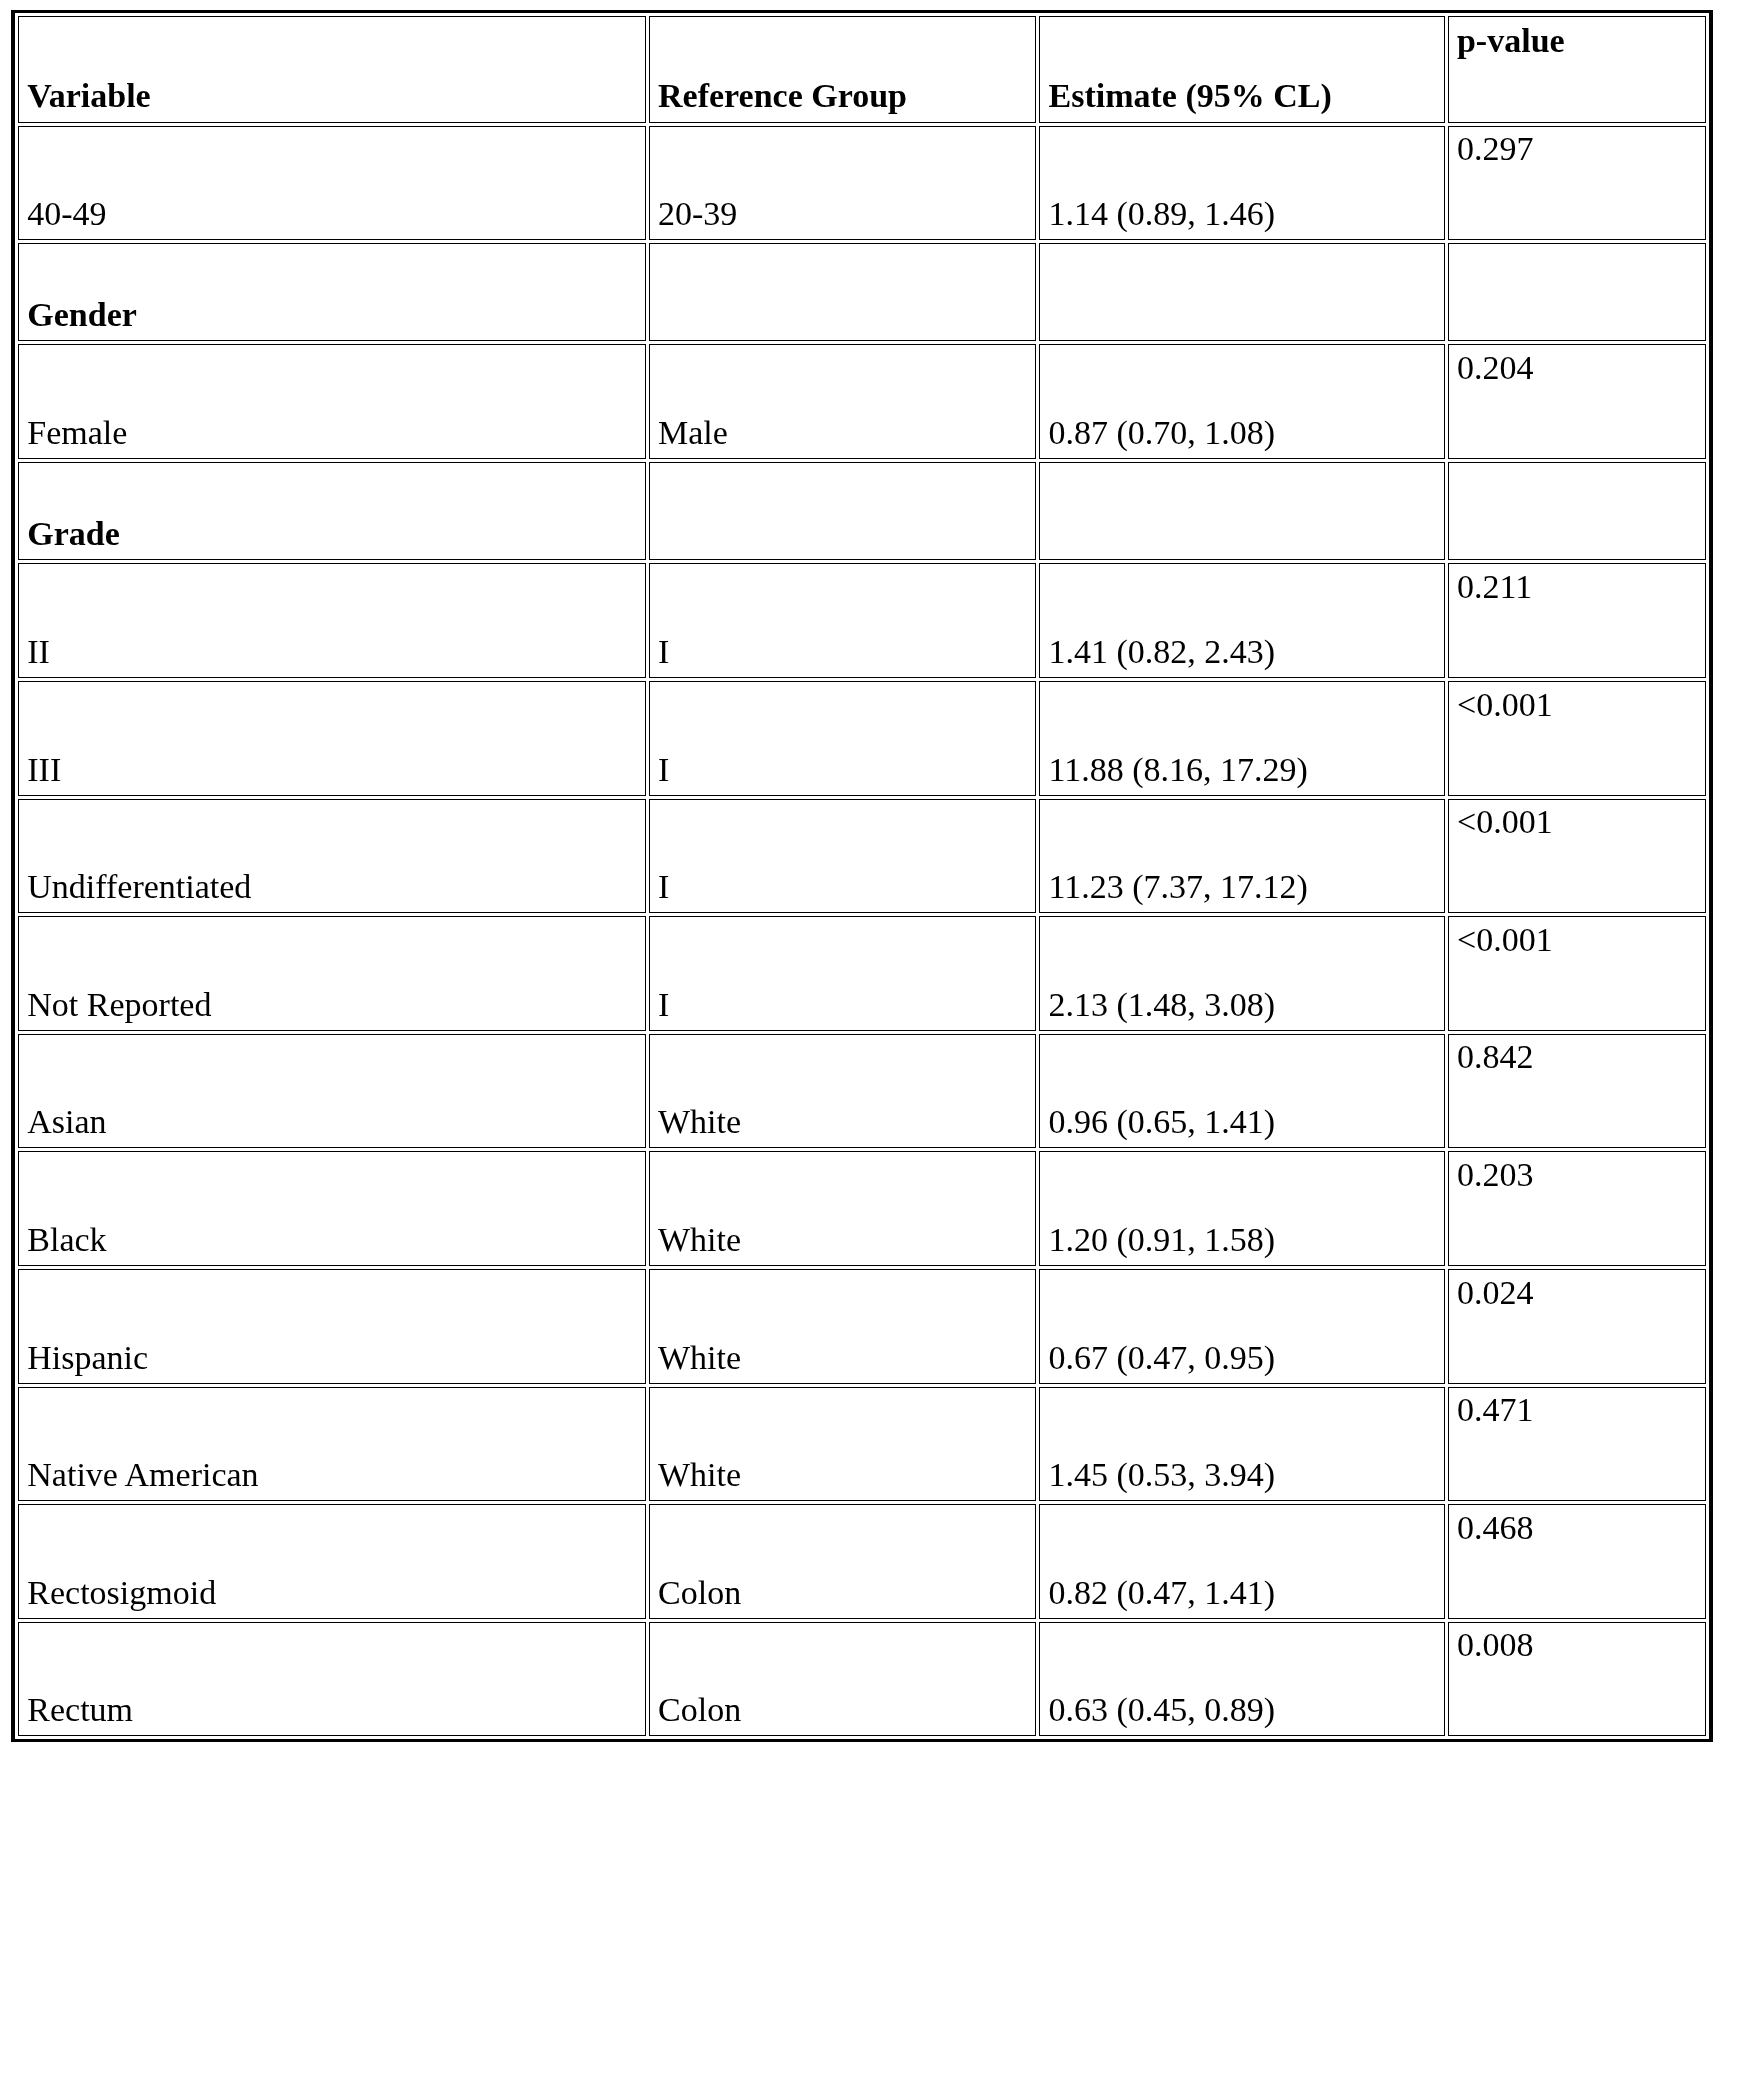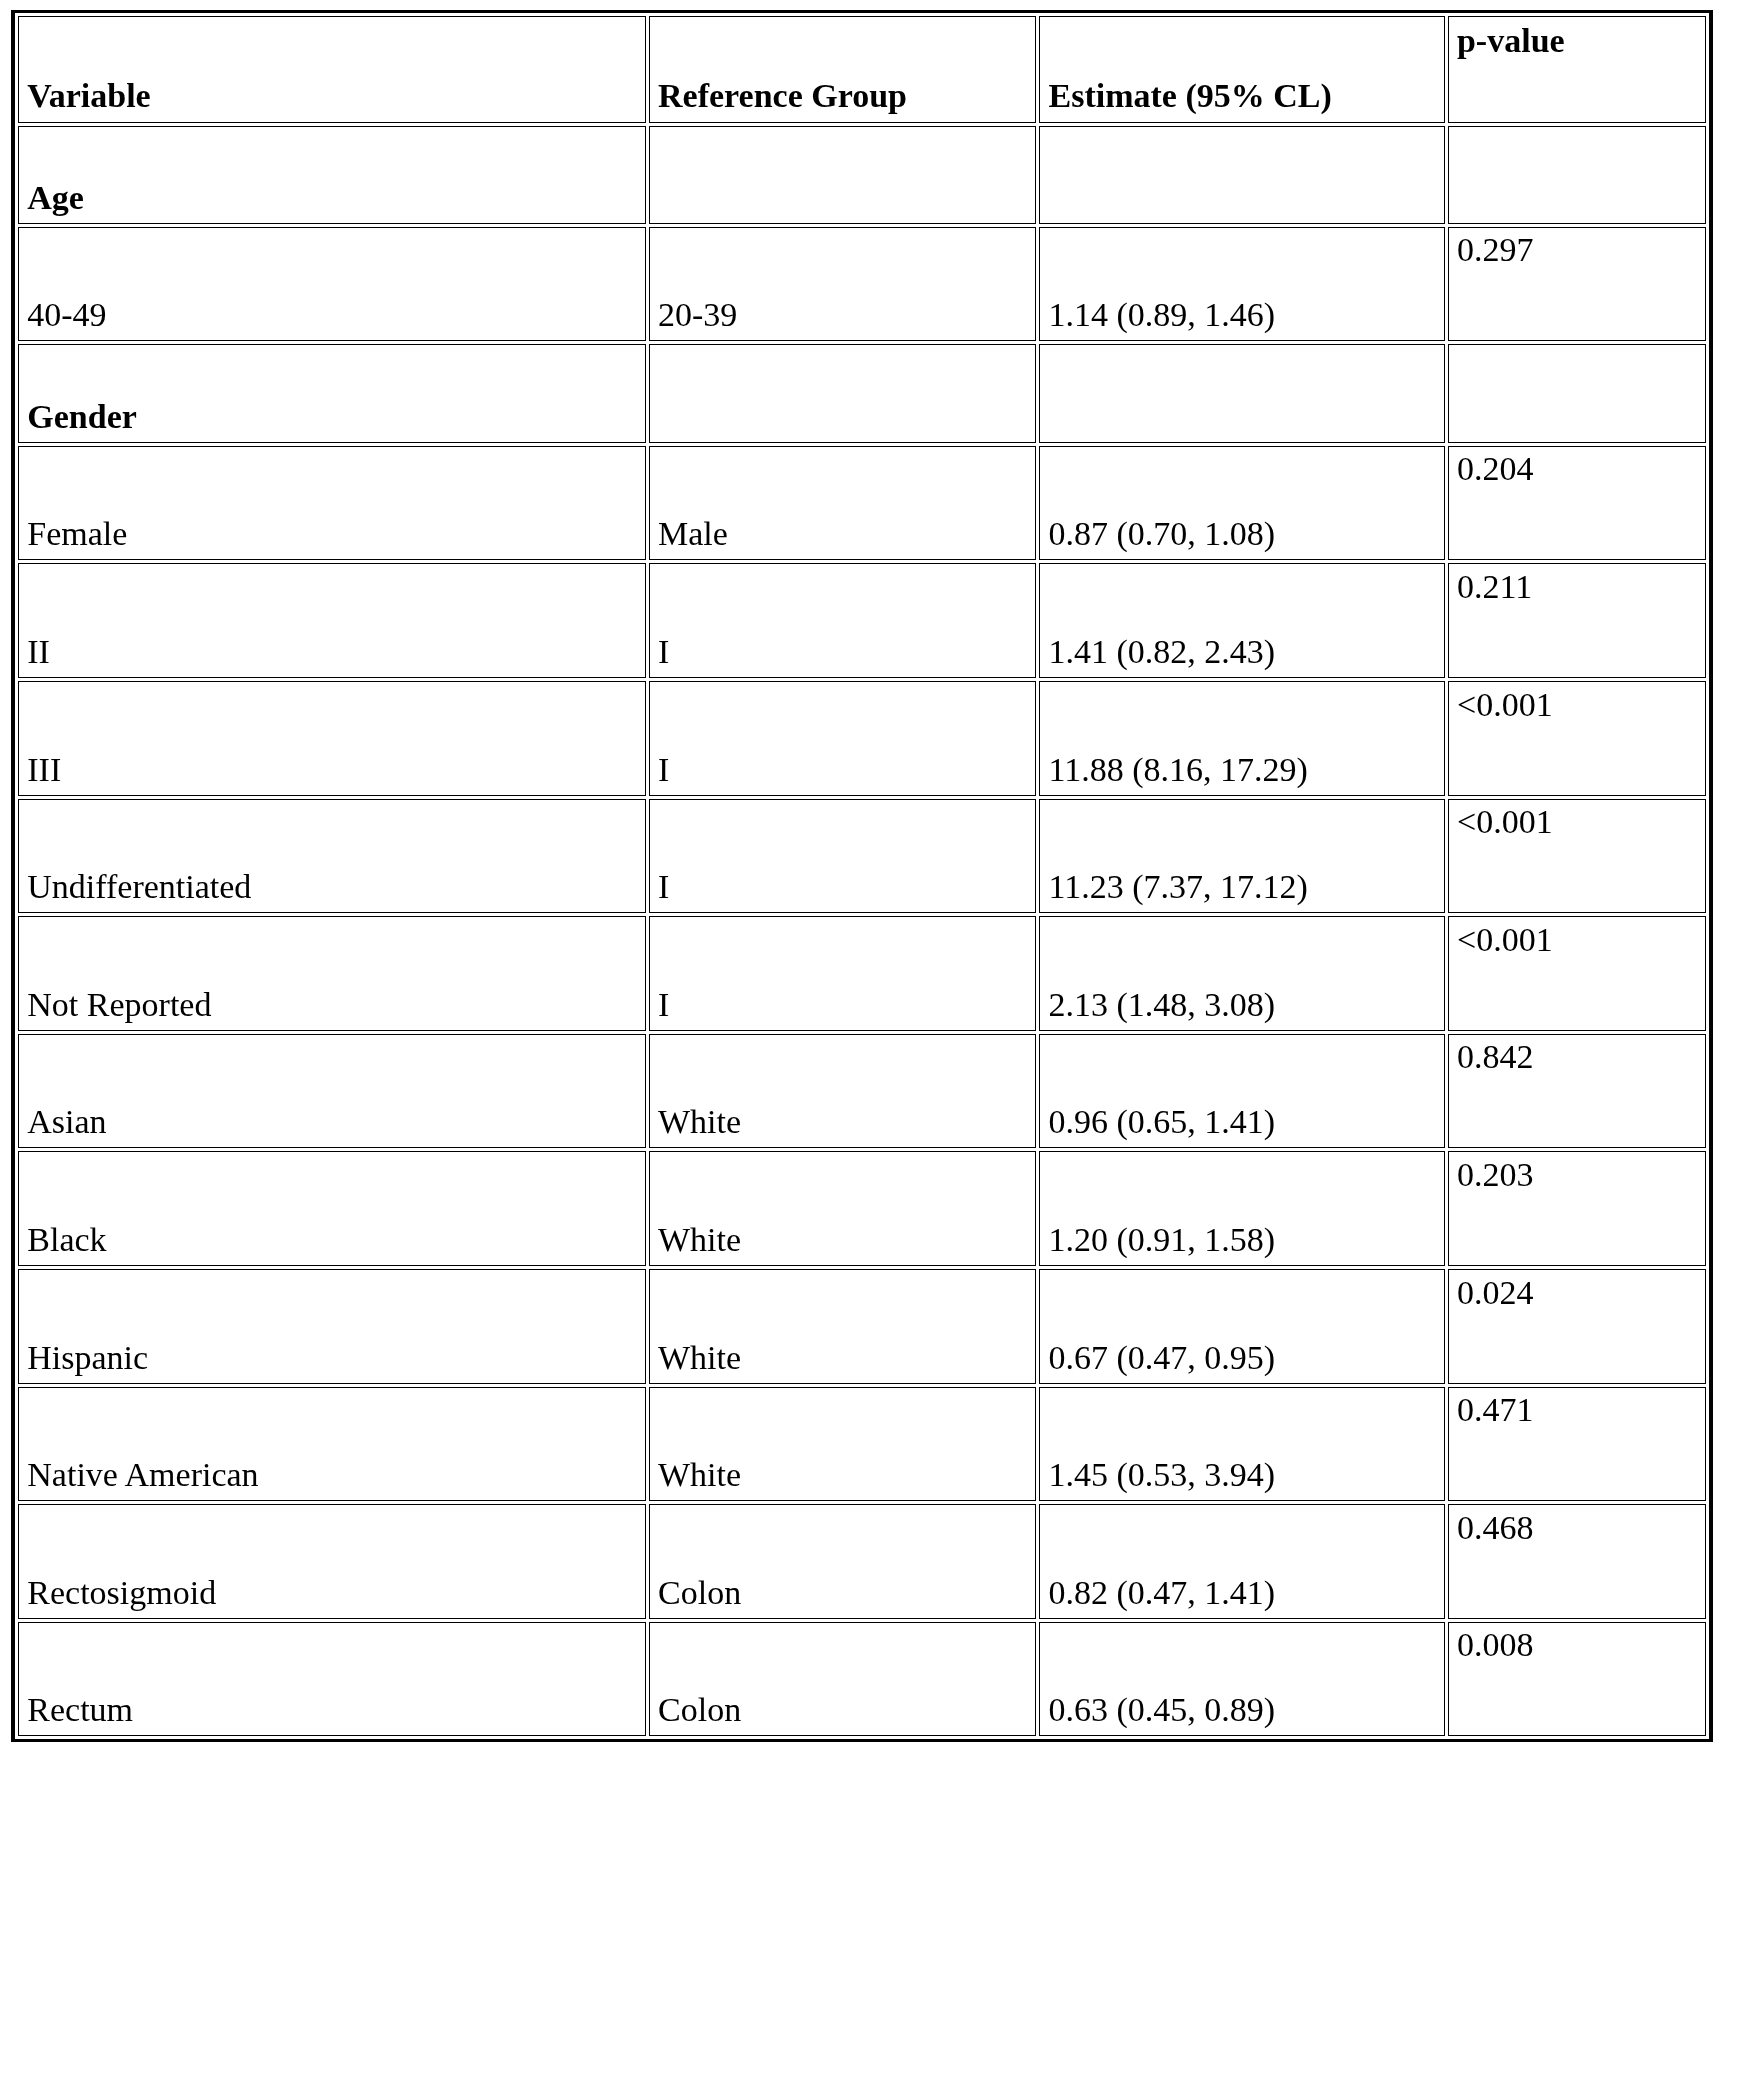--- a/index.html
+++ b/index.html
@@ -93,43 +93,43 @@
       <col class="c-estimate">
       <col class="c-pvalue">
     </colgroup>
     <tbody id="table-body">
         <tr class="header-row">
           <td class="variable-cell">Variable</td>
           <td class="reference-cell">Reference Group</td>
           <td class="estimate-cell">Estimate (95% CL)</td>
           <td class="pvalue-cell">p-value</td>
         </tr>
-        <tr class="section-row">
-          <td class="variable-cell">Age</td>
-          <td class="reference-cell empty-cell"></td>
-          <td class="estimate-cell empty-cell"></td>
-          <td class="pvalue-cell empty-cell"></td>
-        </tr>
         <tr class="data-row">
           <td class="variable-cell">40-49</td>
           <td class="reference-cell">20-39</td>
           <td class="estimate-cell">1.14 (0.89, 1.46)</td>
           <td class="pvalue-cell">0.297</td>
         </tr>
         <tr class="section-row">
           <td class="variable-cell">Gender</td>
           <td class="reference-cell empty-cell"></td>
           <td class="estimate-cell empty-cell"></td>
           <td class="pvalue-cell empty-cell"></td>
         </tr>
         <tr class="data-row">
           <td class="variable-cell">Female</td>
           <td class="reference-cell">Male</td>
           <td class="estimate-cell">0.87 (0.70, 1.08)</td>
           <td class="pvalue-cell">0.204</td>
+        </tr>
+        <tr class="section-row">
+          <td class="variable-cell">Grade</td>
+          <td class="reference-cell empty-cell"></td>
+          <td class="estimate-cell empty-cell"></td>
+          <td class="pvalue-cell empty-cell"></td>
         </tr>
         <tr class="data-row">
           <td class="variable-cell">II</td>
           <td class="reference-cell">I</td>
           <td class="estimate-cell">1.41 (0.82, 2.43)</td>
           <td class="pvalue-cell">0.211</td>
         </tr>
         <tr class="data-row">
           <td class="variable-cell">III</td>
           <td class="reference-cell">I</td>

